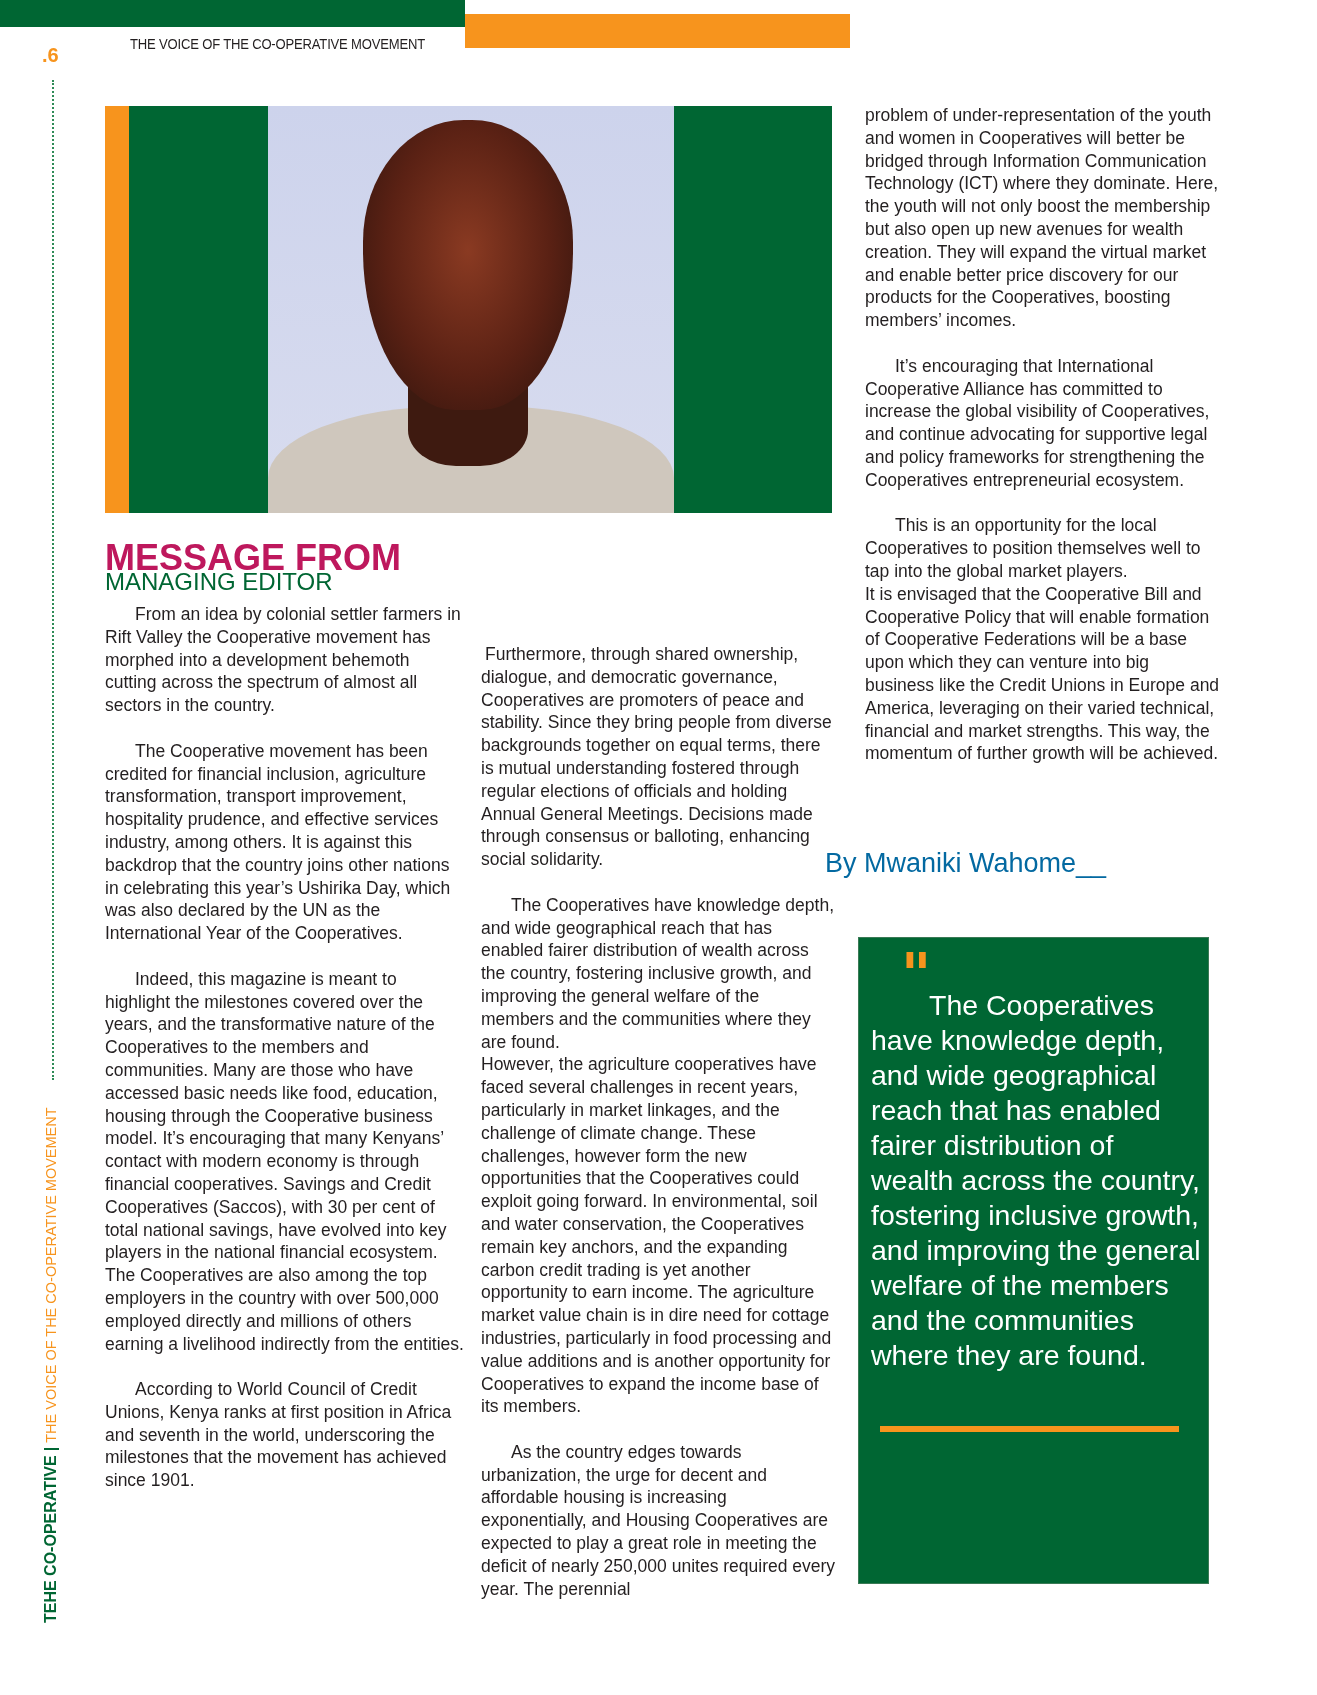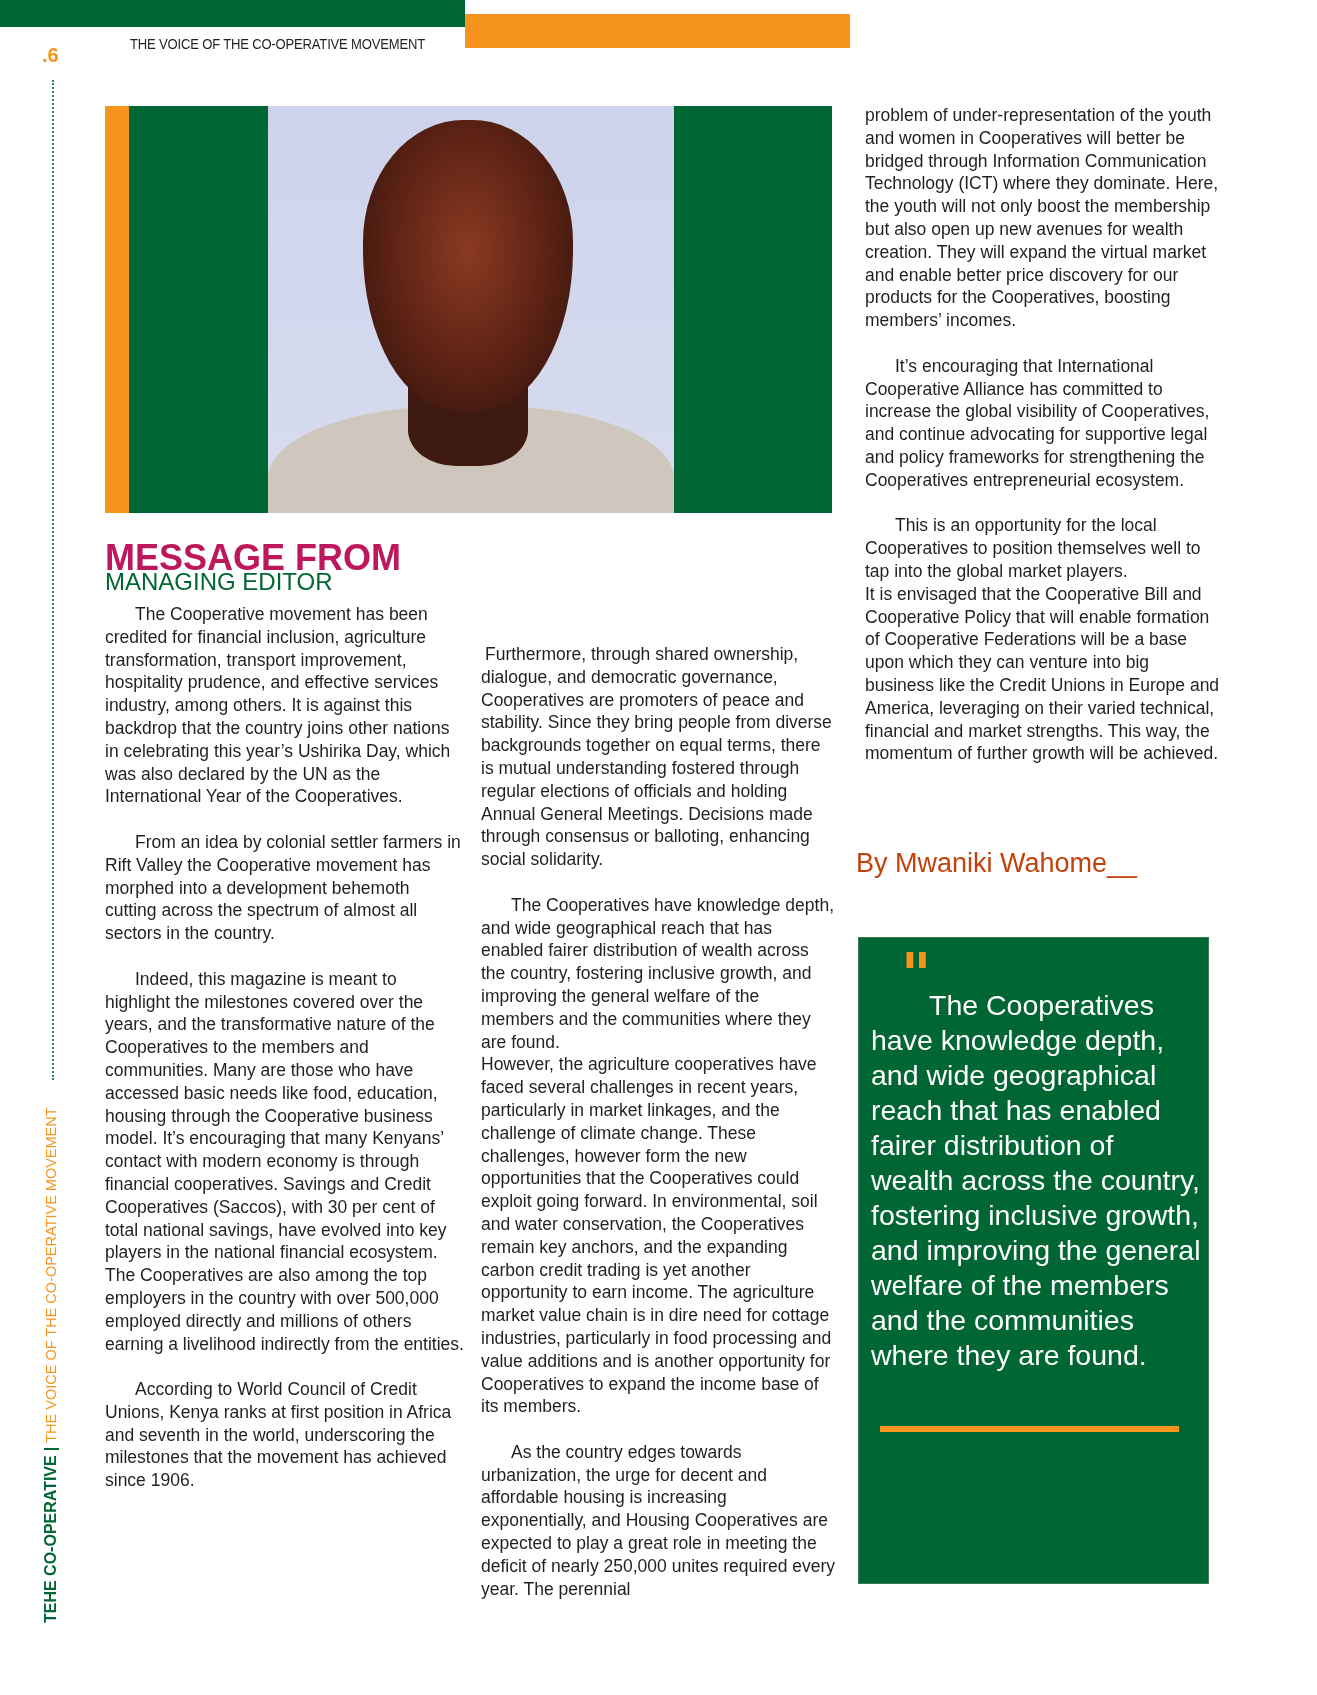--- a/index.html
+++ b/index.html
@@ -53,21 +53,21 @@
   .title-editor { position: absolute; left: 105px; top: 568px; font-size: 24px; color: #006633; }
 
   .col { position: absolute; font-size: 17.5px; line-height: 22.8px; color: #231f20; }
   .col p { margin: 0 0 22.8px 0; text-indent: 30px; }
   .col p.noindent { text-indent: 0; }
   .col p.tight { margin-bottom: 0; }
   .col1 { left: 105px; top: 603px; width: 360px; }
   .col2 { left: 481px; top: 603px; width: 355px; margin-top: 40px; }
   .col3 { left: 857px; top: 104px; width: 355px; margin-left: 8px; }
 
-  .byline { position: absolute; left: 856px; top: 848px; font-size: 27px; color: #c2410c; }
+  .byline { position: absolute; left: 825px; top: 848px; font-size: 27px; color: #0369a1; }
 
   .pull-quote {
     position: absolute; left: 858px; top: 937px; width: 349px; height: 645px;
     background: #006633; border: 1px solid #3a7a55;
   }
   .quote-mark {
     position: absolute; left: 42px; top: 8px; font-size: 58px; font-weight: bold; color: #f7941d; line-height: 1;
     font-family: "DejaVu Sans", sans-serif;
   }
   .quote-text {
@@ -96,24 +96,24 @@
     <div class="shoulders"></div>
     <div class="neck"></div>
     <div class="head"></div>
   </div>
 </div>
 
 <div class="title-message">MESSAGE FROM</div>
 <div class="title-editor">MANAGING EDITOR</div>
 
 <div class="col col1">
+  <p>From an idea by colonial settler farmers in Rift Valley the Cooperative movement has morphed into a development behemoth cutting across the spectrum of almost all sectors in the country.</p>
   <p>The Cooperative movement has been credited for financial inclusion, agriculture transformation, transport improvement, hospitality prudence, and effective services industry, among others. It is against this backdrop that the country joins other nations in celebrating this year’s Ushirika Day, which was also declared by the UN as the International Year of the Cooperatives.</p>
-  <p>From an idea by colonial settler farmers in Rift Valley the Cooperative movement has morphed into a development behemoth cutting across the spectrum of almost all sectors in the country.</p>
   <p>Indeed, this magazine is meant to highlight the milestones covered over the years, and the transformative nature of the Cooperatives to the members and communities. Many are those who have accessed basic needs like food, education, housing through the Cooperative business model. It’s encouraging that many Kenyans’ contact with modern economy is through financial cooperatives. Savings and Credit Cooperatives (Saccos), with 30 per cent of total national savings, have evolved into key players in the national financial ecosystem. The Cooperatives are also among the top employers in the country with over 500,000 employed directly and millions of others earning a livelihood indirectly from the entities.</p>
-  <p>According to World Council of Credit Unions, Kenya ranks at first position in Africa and seventh in the world, underscoring the milestones that the movement has achieved since 1906.</p>
+  <p>According to World Council of Credit Unions, Kenya ranks at first position in Africa and seventh in the world, underscoring the milestones that the movement has achieved since 1901.</p>
 </div>
 
 <div class="col col2">
   <p style="text-indent:4px">Furthermore, through shared ownership, dialogue, and democratic governance, Cooperatives are promoters of peace and stability. Since they bring people from diverse backgrounds together on equal terms, there is mutual understanding fostered through regular elections of officials and holding Annual General Meetings. Decisions made through consensus or balloting, enhancing social solidarity.</p>
   <p class="tight">The Cooperatives have knowledge depth, and wide geographical reach that has enabled fairer distribution of wealth across the country, fostering inclusive growth, and improving the general welfare of the members and the communities where they are found.</p>
   <p class="noindent">However, the agriculture cooperatives have faced several challenges in recent years, particularly in market linkages, and the challenge of climate change. These challenges, however form the new opportunities that the Cooperatives could exploit going forward. In environmental, soil and water conservation, the Cooperatives remain key anchors, and the expanding carbon credit trading is yet another opportunity to earn income. The agriculture market value chain is in dire need for cottage industries, particularly in food processing and value additions and is another opportunity for Cooperatives to expand the income base of its members.</p>
   <p>As the country edges towards urbanization, the urge for decent and affordable housing is increasing exponentially, and Housing Cooperatives are expected to play a great role in meeting the deficit of nearly 250,000 unites required every year. The perennial</p>
 </div>
 
 <div class="col col3">

